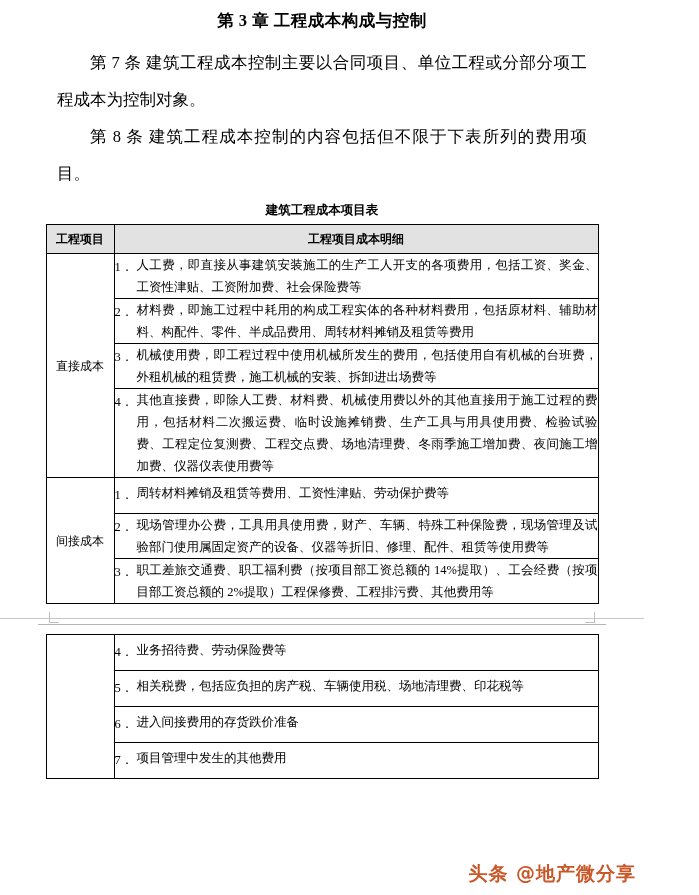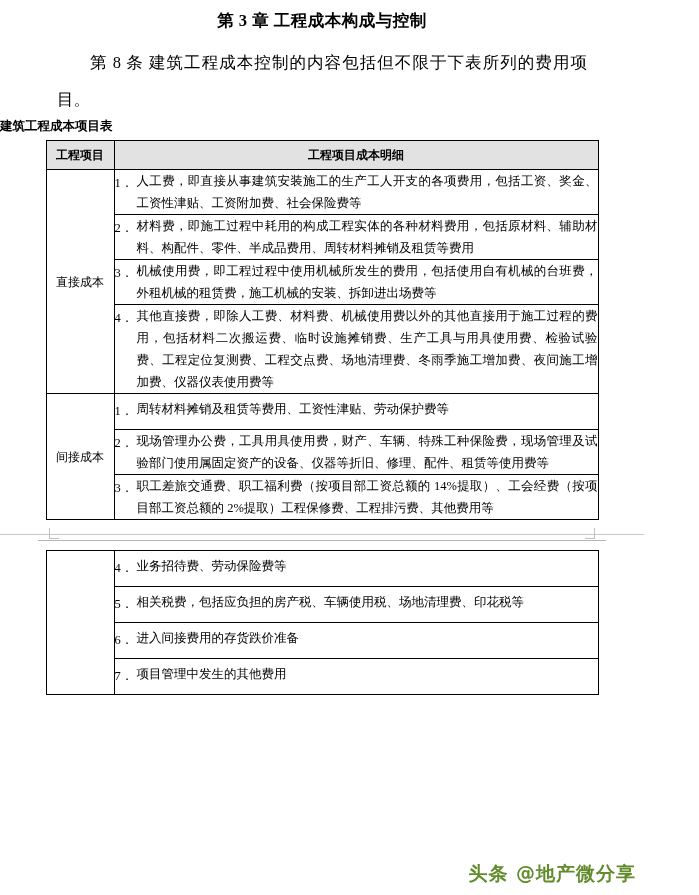--- a/index.html
+++ b/index.html
@@ -42,23 +42,24 @@
     font-size: 16.5px;
     line-height: 37px;
     text-align: justify;
     text-justify: inter-ideograph;
     text-indent: 2em;
     margin: 0;
   }
 
   
   .table-caption {
+    text-align: center;
     font-weight: bold;
     font-size: 12.5px;
-    margin: 0 0 6px 0;
+    margin: 10px 0 6px 0;
     line-height: 16px;
   }
 
   
   .cost-table {
     border-collapse: collapse;
     table-layout: fixed;
     width: 552px;
     margin: 0 auto;
     border: 1.6px solid #000;
@@ -142,35 +143,36 @@
   .page-break .tick.right { right: 49px; border-left: none; border-top: none; }
 
   
   .watermark {
     position: absolute;
     right: 8px;
     bottom: 8px;
     font-family: "DejaVu Sans", "Liberation Sans", sans-serif;
     font-size: 19px;
     font-weight: bold;
-    color: #4d7c0f;
+    color: #c2410c;
     opacity: 0.88;
     letter-spacing: 1px;
     white-space: nowrap;
     pointer-events: none;
   }
 </style>
 </head>
 <body>
 
 <div class="page">
 
   <h1 class="doc-title">第 3 章    工程成本构成与控制</h1>
 
   <div class="body-block">
+    <p class="para">第 7 条    建筑工程成本控制主要以合同项目、单位工程或分部分项工程成本为控制对象。</p>
     <p class="para">第 8 条    建筑工程成本控制的内容包括但不限于下表所列的费用项目。</p>
   </div>
 
   <div class="table-caption">建筑工程成本项目表</div>
 
   <table class="cost-table">
     <colgroup>
         <col class="c1">
         <col class="c2">
       </colgroup>

